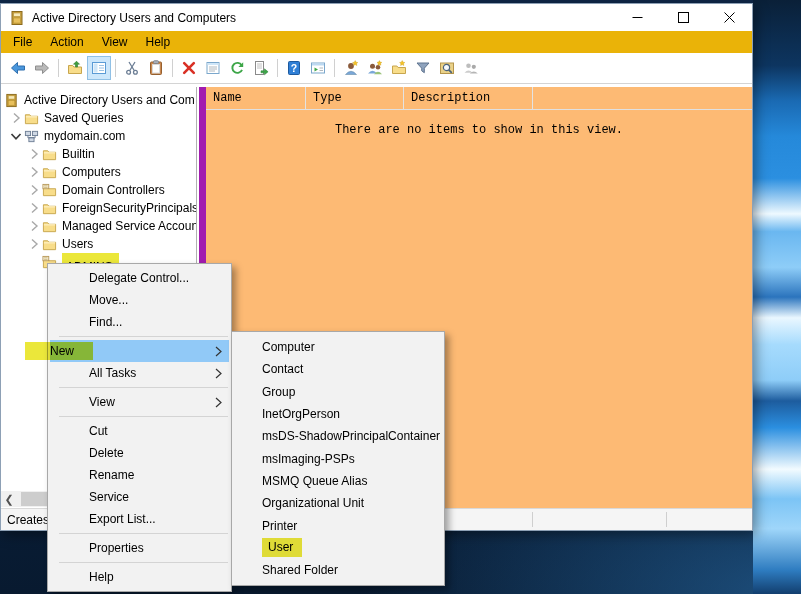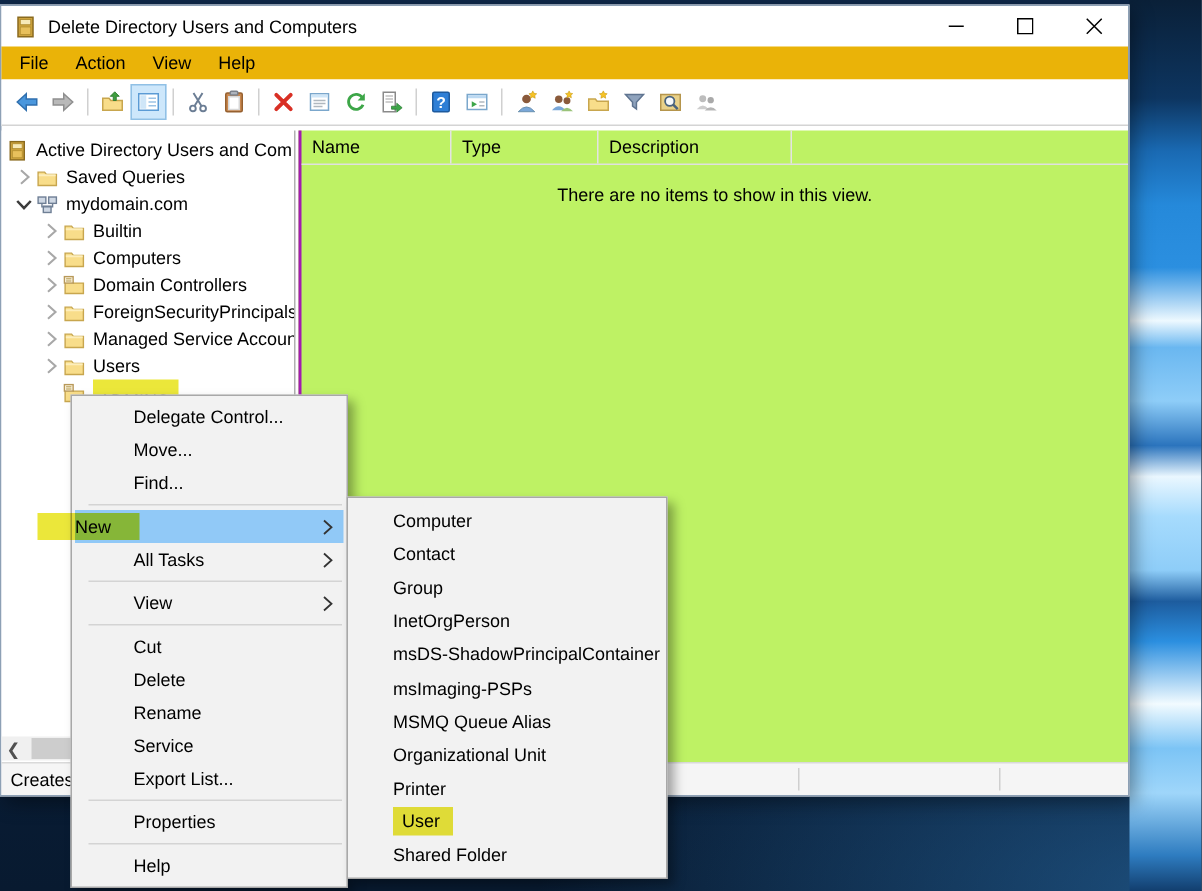--- a/index.html
+++ b/index.html
@@ -47,21 +47,21 @@
   .chev{width:17px;height:16px;flex:none;display:flex;align-items:center;justify-content:center;}
   .ticon{width:17px;height:16px;flex:none;display:flex;align-items:center;}
   .tlabel{margin-left:3px;}
   .hscroll{position:absolute;left:0;bottom:1px;height:16px;width:195px;background:#f0f0f0;
     display:flex;align-items:stretch;}
   .hs-arrow{width:16px;display:flex;align-items:center;justify-content:center;
     color:#505050;font-size:11px;}
   .hs-thumb{width:60px;background:#cdcdcd;margin:1px 0 1px 4px;}
 
   
-  .list-pane{flex:1;border-left:2px solid #a21caf;margin-left:2px;position:relative;background:#bef264;}
+  .list-pane{flex:1;border-left:7px solid #a21caf;margin-left:2px;position:relative;background:#fdba74;font-family:Liberation Mono, monospace;}
   .list-header{height:22px;display:flex;border-bottom:1px solid #e0e0e0;}
   .col{padding:4px 0 0 7px;border-right:1px solid #e3e3e3;box-sizing:border-box;flex:none;}
   .col.filler{flex:1;border-right:none;}
   .empty-msg{text-align:center;margin-top:13px;}
 
   
   .statusbar{position:absolute;left:0;right:0;bottom:0;height:22px;background:#f5f5f5;
     border-top:1px solid #d9d9d9;box-sizing:border-box;}
   .status-text{position:absolute;left:6px;top:4px;}
   .status-div{position:absolute;top:3px;bottom:3px;width:1px;background:#cfcfcf;}
@@ -96,21 +96,21 @@
 
 <div class="window">
   <div class="titlebar">
     <span class="app-icon">
       <svg width="16" height="16" viewBox="0 0 16 16">
           <rect x="3" y="1.5" width="10" height="13" fill="#cda33e" stroke="#8a6a1e"></rect>
           <rect x="4.5" y="3" width="7" height="3.5" fill="#f7e9b8" stroke="#b08c2e" stroke-width="0.6"></rect>
           <rect x="4.5" y="8" width="7" height="5" fill="#e8c05c" stroke="#b08c2e" stroke-width="0.5"></rect>
         </svg>
     </span>
-    <span class="title">Delete Directory Users and Computers</span>
+    <span class="title">Active Directory Users and Computers</span>
     <div class="caption">
       <div class="cap-btn">
         <svg width="11" height="11" viewBox="0 0 11 11">
             <line x1="0.5" y1="5.5" x2="10.5" y2="5.5" stroke="#000" stroke-width="1"></line>
           </svg>
       </div>
       <div class="cap-btn">
         <svg width="11" height="11" viewBox="0 0 11 11">
             <rect x="0.5" y="0.5" width="10" height="10" fill="none" stroke="#000" stroke-width="1"></rect>
           </svg>

